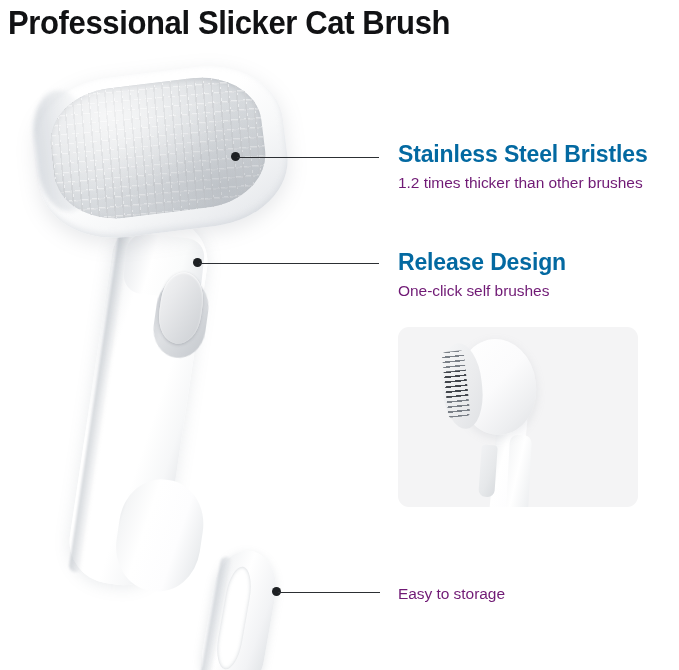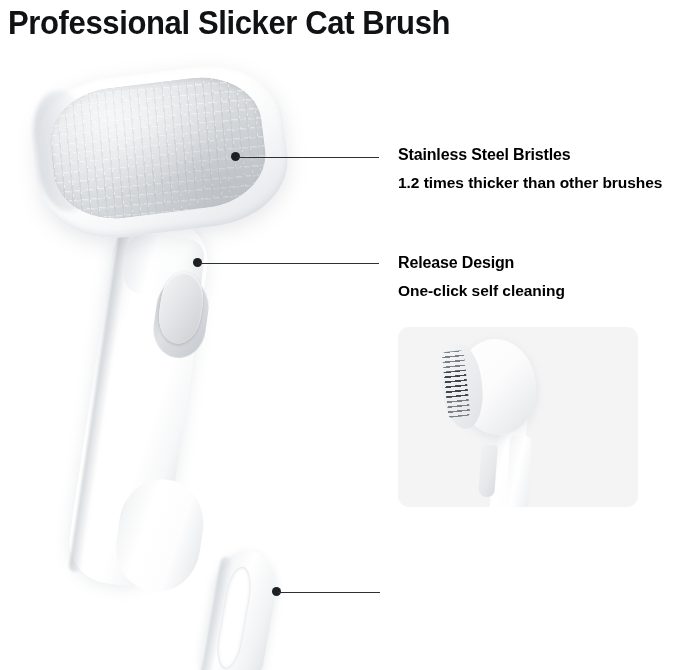--- a/index.html
+++ b/index.html
@@ -30,31 +30,31 @@
     transform: scaleX(0.94);
     transform-origin: left center;
   }
 
   
   .callout {
     position: absolute;
     left: 398px;
   }
   .callout-head {
-    font-size: 16px;
+    font-size: 23px;
     font-weight: 700;
-    color: #000000;
+    color: #0369a1;
     letter-spacing: -0.15px;
     line-height: 27px;
     white-space: nowrap;
   }
   .callout-sub {
     font-size: 15.5px;
-    font-weight: 700;
-    color: #000000;
+    font-weight: 400;
+    color: #701a75;
     letter-spacing: -0.05px;
     line-height: 22px;
     margin-top: 4px;
     white-space: nowrap;
   }
   #callout-bristles { top: 141px; }
   #callout-release  { top: 249px; }
   #callout-hangable { top: 579px; }
 
   
@@ -429,24 +429,25 @@
   <span class="line"></span>
 </div>
 
 <div class="callout" id="callout-bristles">
   <div class="callout-head">Stainless Steel Bristles</div>
   <div class="callout-sub">1.2 times thicker than other brushes</div>
 </div>
 
 <div class="callout" id="callout-release">
   <div class="callout-head">Release Design</div>
-  <div class="callout-sub">One-click self cleaning</div>
+  <div class="callout-sub">One-click self brushes</div>
 </div>
 
 <div class="callout" id="callout-hangable">
+  <div class="callout-sub">Easy to storage</div>
 </div>
 
 <div class="inset-panel">
   <div class="ip ip-handle"></div>
   <div class="ip ip-stem"></div>
   <div class="ip ip-head"></div>
   <div class="ip ip-head-rim"></div>
   <div class="ip ip-bristles"></div>
   <div class="ip ip-bristles-dark"></div>
   <div class="ip ip-tab"></div>

